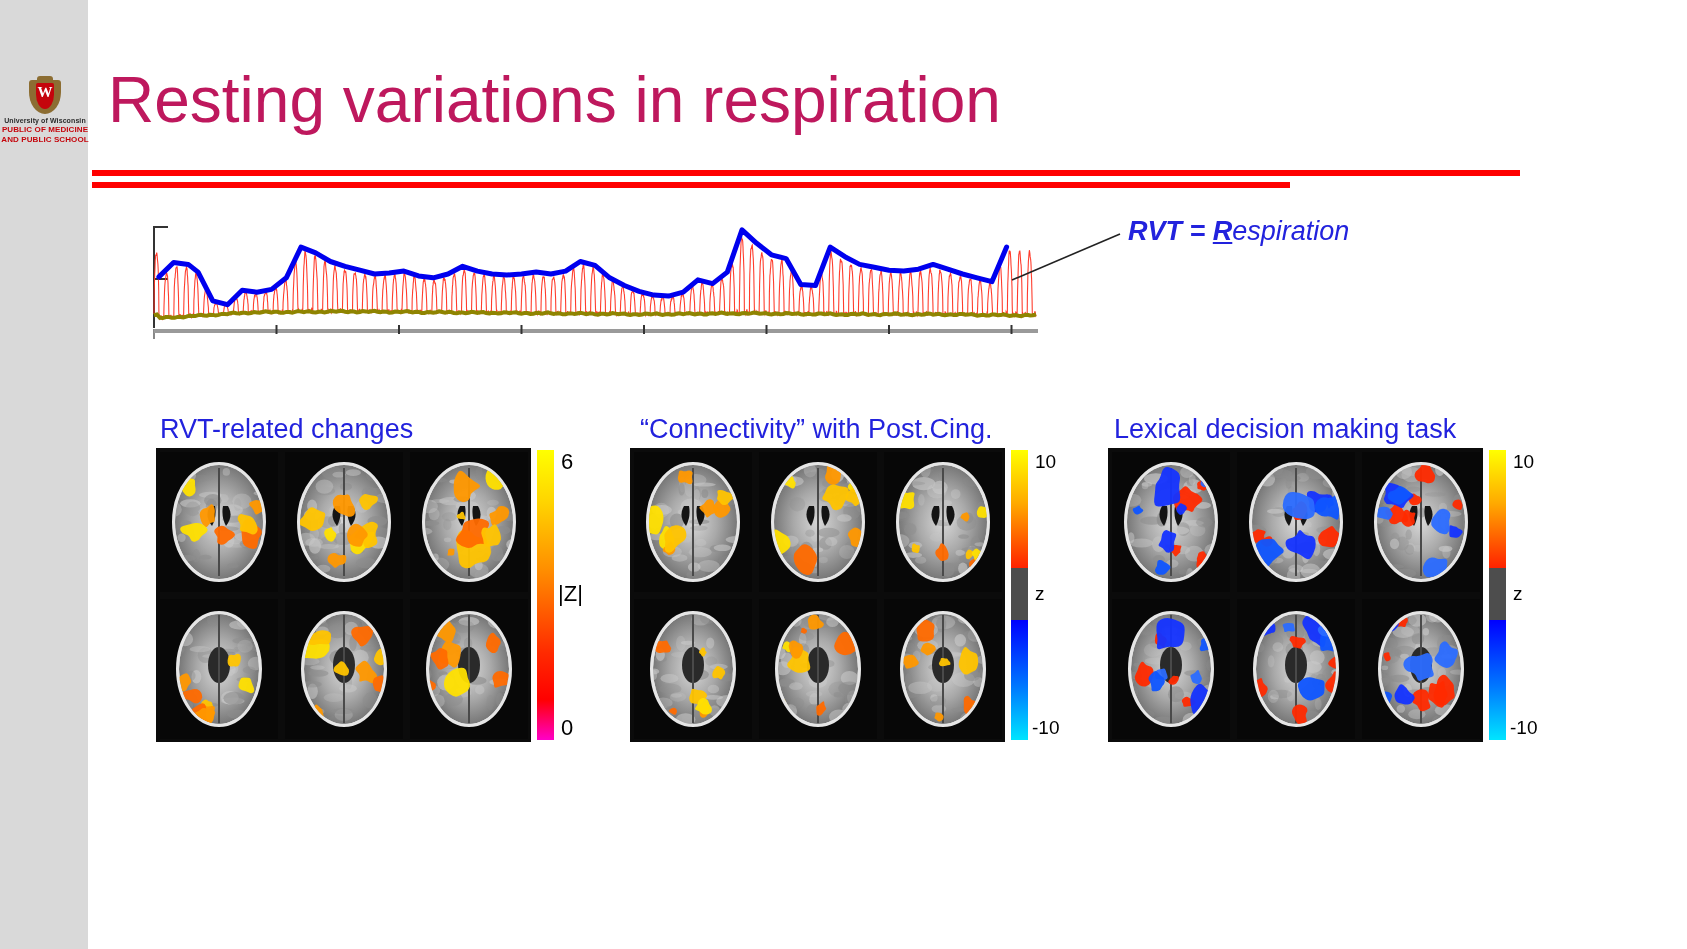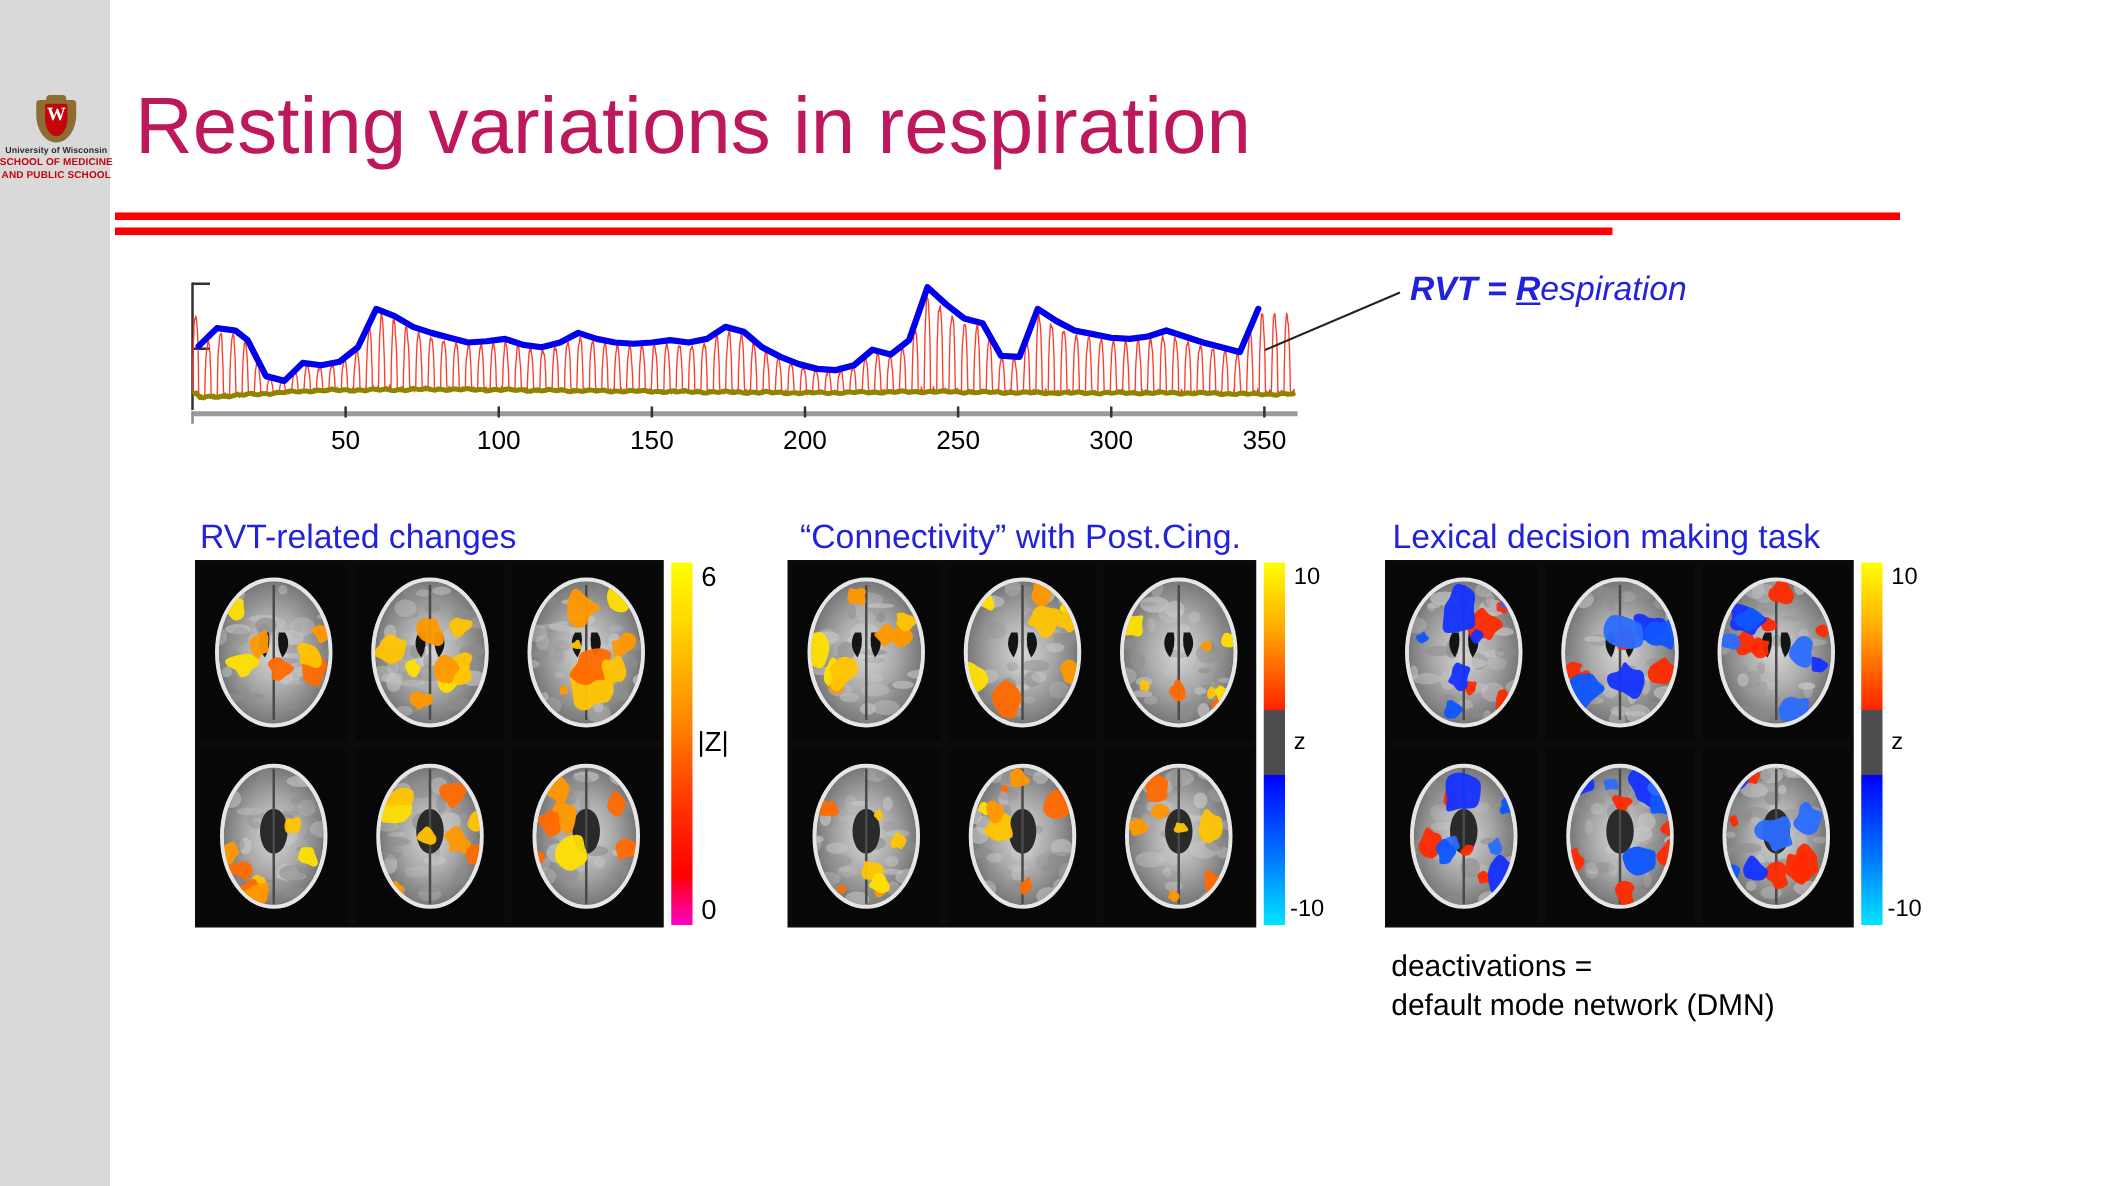--- a/index.html
+++ b/index.html
@@ -153,21 +153,21 @@
 
   <div class="sidebar"></div>
   <div class="logo">
     <div class="crest">
       <div class="crown"></div>
       <div class="shieldOuter"></div>
       <div class="shieldInner"></div>
       <div class="wglyph">W</div>
     </div>
     <div class="logo-uw">University of Wisconsin</div>
-    <div class="logo-som">SCHOOL OF MEDICINE</div>
+    <div class="logo-som">PUBLIC OF MEDICINE</div>
     <div class="logo-som">AND PUBLIC SCHOOL</div>
   </div>
 
   <div class="title">Resting variations in respiration</div>
   <div class="rule1"></div>
   <div class="rule2"></div>
 
   <div class="rvtplot">
     <svg width="900" height="106" viewBox="0 0 900 106">
 
@@ -195,29 +195,20 @@
           <path d="M136.5 0 L136.5 9"></path>
           <path d="M259.0 0 L259.0 9"></path>
           <path d="M381.5 0 L381.5 9"></path>
           <path d="M504.0 0 L504.0 9"></path>
           <path d="M626.5 0 L626.5 9"></path>
           <path d="M749.0 0 L749.0 9"></path>
           <path d="M871.5 0 L871.5 9"></path>
         </g>
     </svg>
   </div>
-  <div class="xlabels">
-      <span style="left: 136.5px; top: 14px;">50</span>
-      <span style="left: 259px; top: 14px;">100</span>
-      <span style="left: 381.5px; top: 14px;">150</span>
-      <span style="left: 504px; top: 14px;">200</span>
-      <span style="left: 626.5px; top: 14px;">250</span>
-      <span style="left: 749px; top: 14px;">300</span>
-      <span style="left: 871.5px; top: 14px;">350</span>
-    </div>
 
   <svg class="leader" width="120" height="70" viewBox="0 0 120 70">
     <path d="M2 58 L110 12" stroke="#222" stroke-width="1.6" fill="none"></path>
   </svg>
 
   <div class="rvtdef">
     <div>
       <span class="lt">RVT = </span><u class="lt">R</u><span class="norm">espiration</span>
     </div>
   </div>
@@ -1520,18 +1511,14 @@
   <div class="cblab" style="left:1035px;top:582px;font-size:19px;">z</div>
   <div class="cblab" style="left:1032px;top:716px;font-size:19px;">-10</div>
 
   <div class="cbar cb3top"></div>
   <div class="cbar cb3mid"></div>
   <div class="cbar cb3bot"></div>
   <div class="cblab" style="left:1513px;top:450px;font-size:19px;">10</div>
   <div class="cblab" style="left:1513px;top:582px;font-size:19px;">z</div>
   <div class="cblab" style="left:1510px;top:716px;font-size:19px;">-10</div>
 
-  <div class="dmn">
-    <div>deactivations =</div>
-    <div>default mode network (DMN)</div>
-  </div>
 
 </div>
 
 </body></html>

